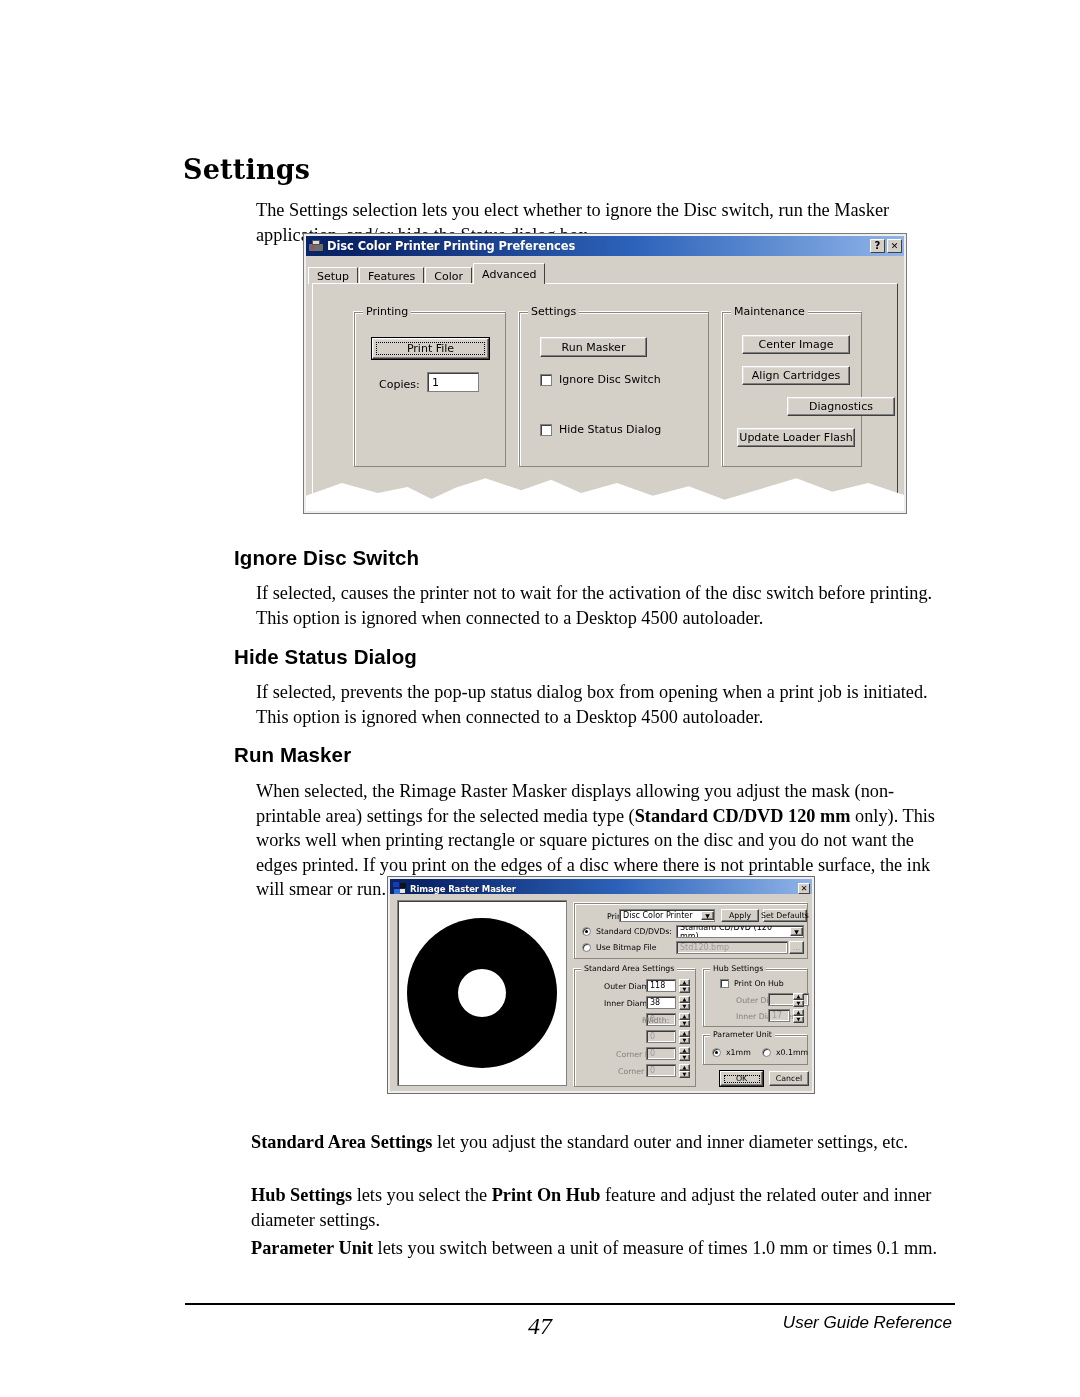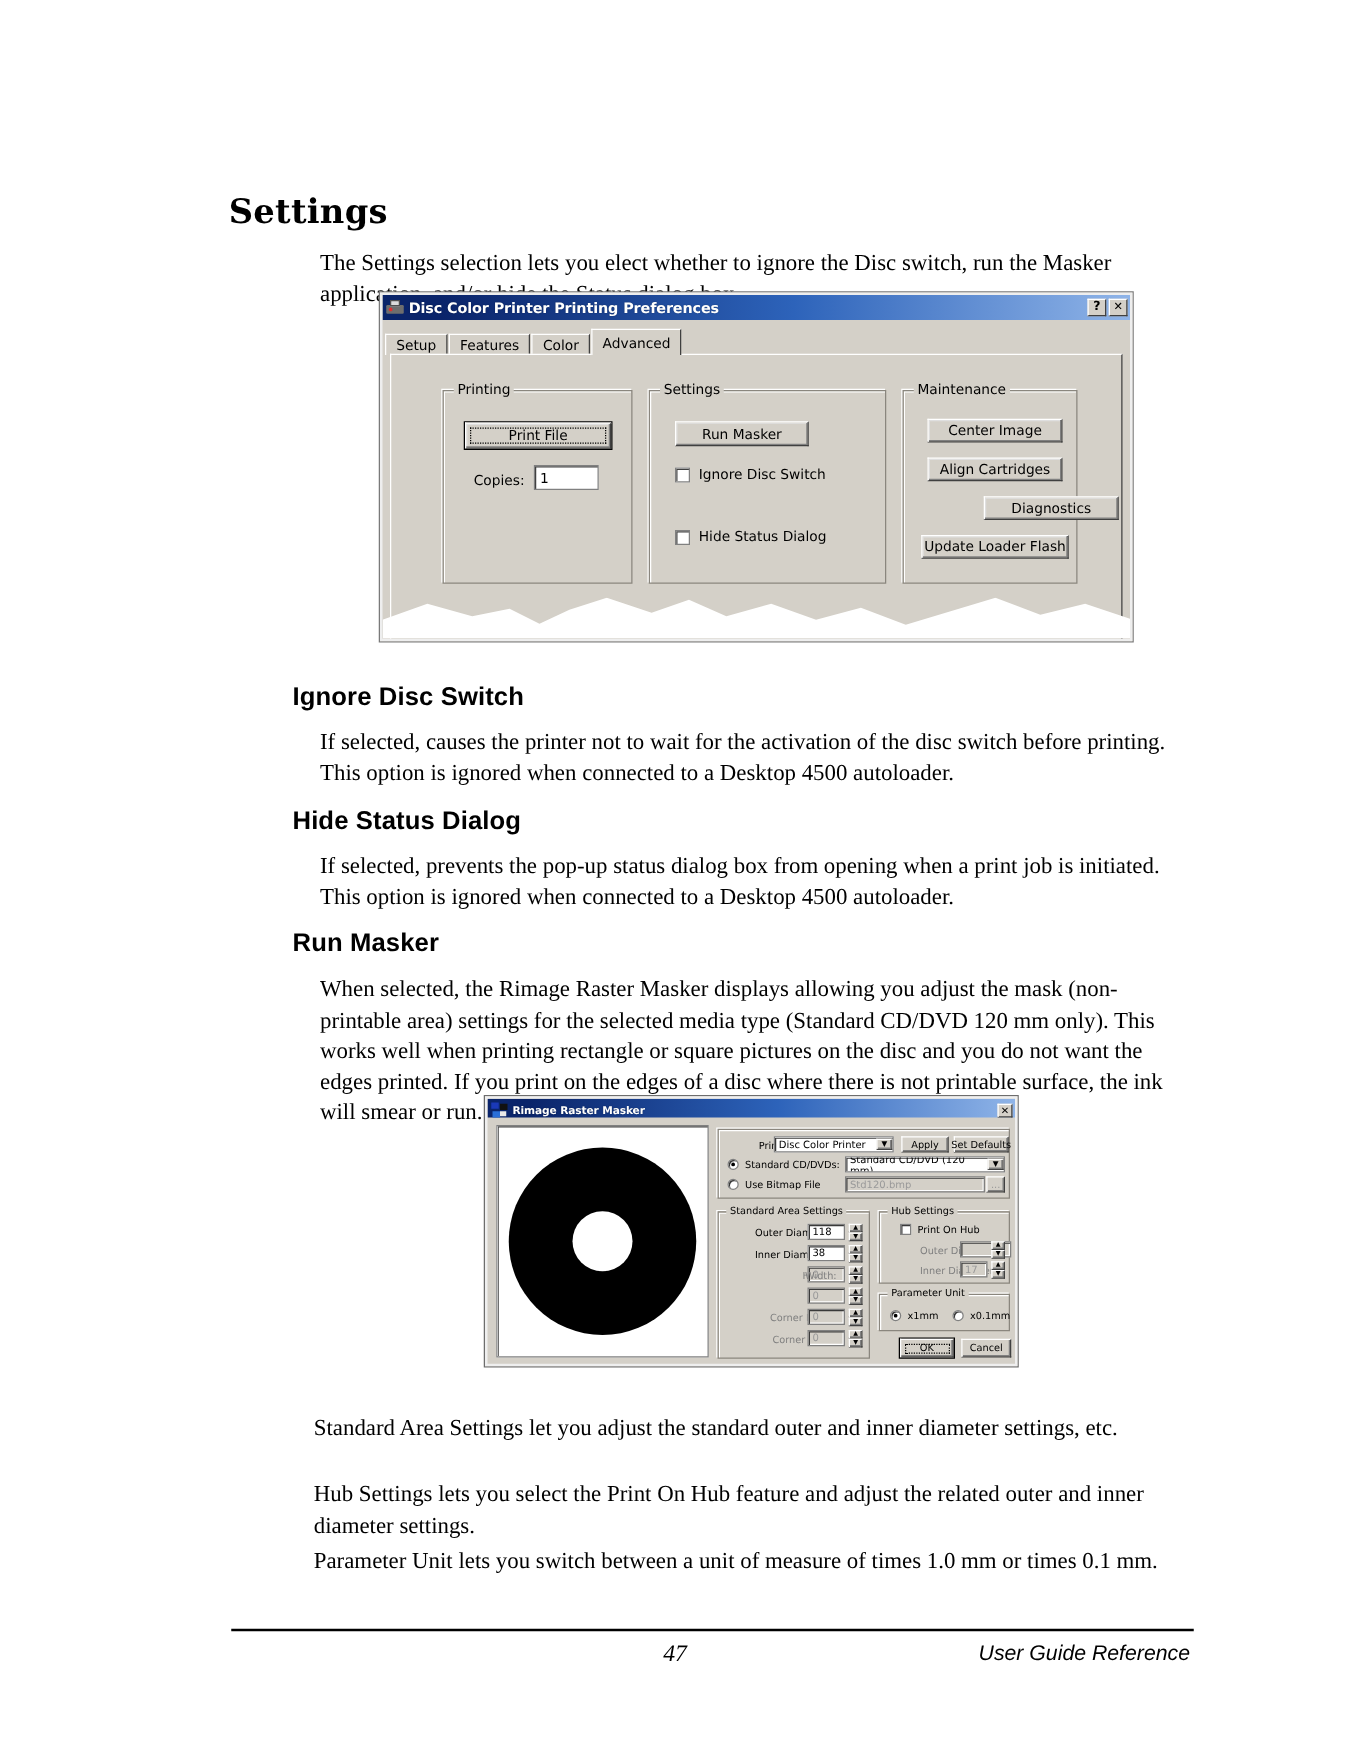--- a/index.html
+++ b/index.html
@@ -22,41 +22,41 @@
   .h2 {
     font-family:"Liberation Sans", sans-serif;
     font-weight:bold; font-size:20.5px;
     letter-spacing:.1px;
   }
   .para {
     font-family:"Liberation Serif", serif;
     font-size:18.3px; line-height:1.34;
     text-align:left;
   }
-  .para b { font-weight:normal; }
+  .para b { font-weight:bold; }
 
   #intro      { position:absolute; left:256px; top:180px; width:700px; }
   #h2-ignore  { position:absolute; left:234px; top:529px; }
   #p-ignore   { position:absolute; left:256px; top:563px; width:690px; }
   #h2-hide    { position:absolute; left:234px; top:628px; }
   #p-hide     { position:absolute; left:256px; top:662px; width:690px; }
   #h2-run     { position:absolute; left:234px; top:726px; }
   #p-run      { position:absolute; left:256px; top:761px; width:700px; }
   #p-std      { position:absolute; left:251px; top:1112px; width:710px; }
   #p-hub      { position:absolute; left:251px; top:1165px; width:710px; }
   #p-param    { position:absolute; left:251px; top:1218px; width:700px; }
 
   
   .footer-rule {
     position:absolute; left:185px; top:1303px; width:770px;
     border-top:2.2px solid #000;
   }
   .footer-page {
     position:absolute; left:0; top:1313px; width:1080px;
-    text-align:center; font-size:19px;
+    text-align:center; font-size:24px;
     font-family:"Liberation Serif", serif; font-style:italic;
   }
   .footer-right {
     position:absolute; right:128px; top:1313px;
     font-family:"Liberation Sans", sans-serif;
     font-style:italic; font-size:17px;
   }
 
   
   .w2k {

